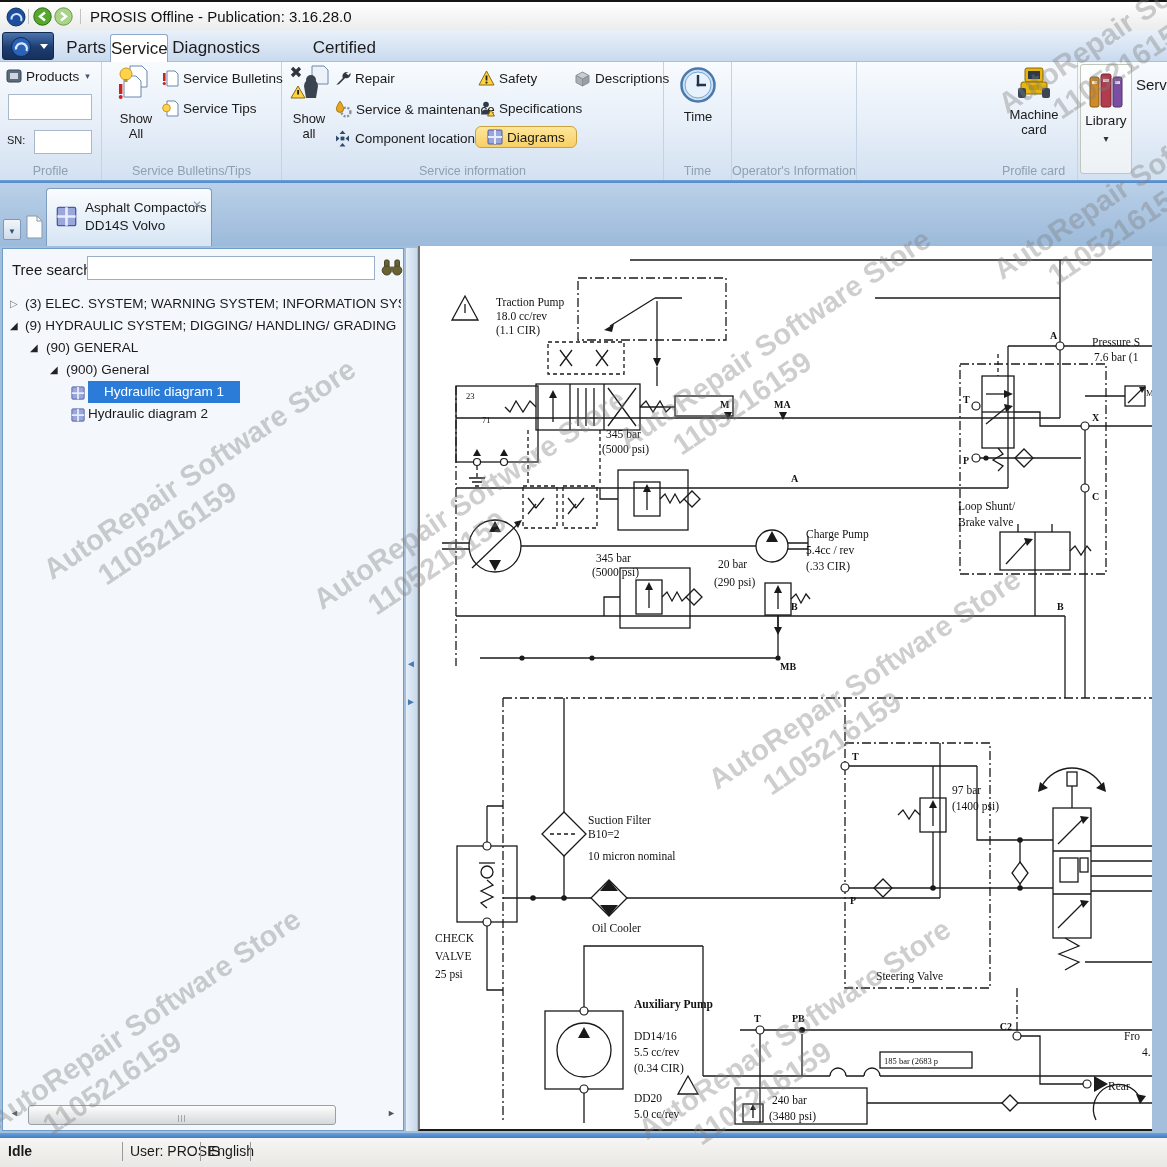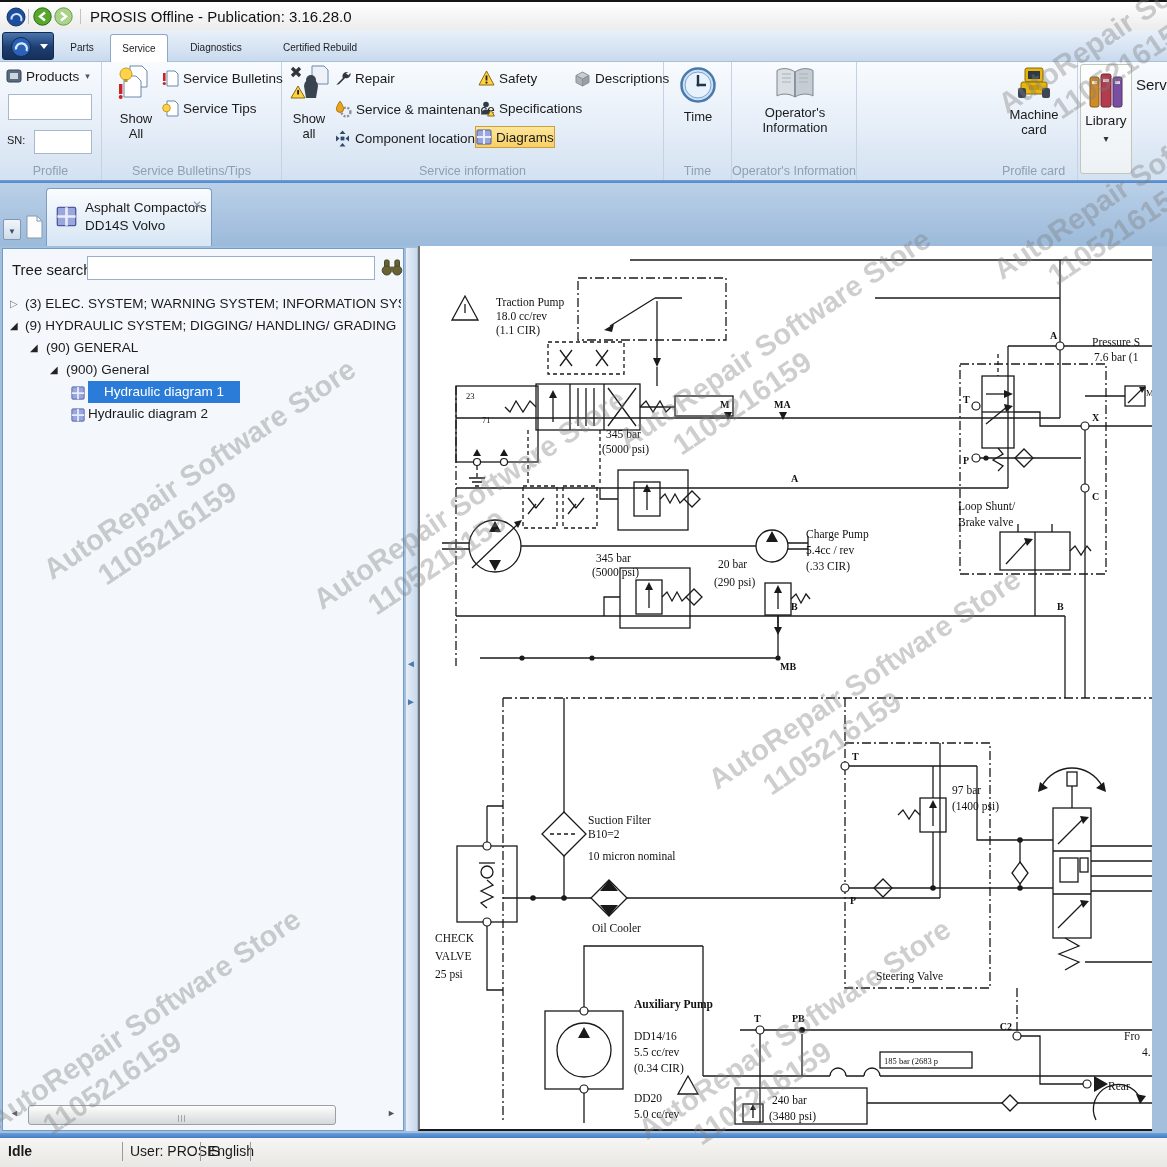--- a/index.html
+++ b/index.html
@@ -13,35 +13,35 @@
   #nav-back{position:absolute;left:33px;top:5px;width:19px;height:19px;}
   #nav-fwd{position:absolute;left:54px;top:5px;width:19px;height:19px;}
   #win-title{position:absolute;left:90px;top:6px;font-size:15px;color:#111;}
   
   #tabrow{position:absolute;left:0;top:30px;width:1167px;height:32px;
     background:linear-gradient(#e9f1fa,#c9daee);border-bottom:1px solid #aabfd8;box-sizing:border-box;}
   #app-button{position:absolute;left:2px;top:2px;width:52px;height:28px;border-radius:3px;
     background:linear-gradient(#4a74ad,#1d3d70 55%,#16305b);border:1px solid #122a4e;box-sizing:border-box;}
   #app-button .caret{position:absolute;right:5px;top:11px;width:0;height:0;
     border-left:4px solid transparent;border-right:4px solid transparent;border-top:5px solid #fff;}
-  .rtab{position:absolute;top:4px;height:27px;line-height:27px;text-align:center;font-size:10px;color:#1c1c1c;}
+  .rtab{position:absolute;top:4px;height:27px;line-height:27px;text-align:right;font-size:17px;color:#1c1c1c;}
   .rtab.active{background:#ffffff;border:1px solid #8ea9c8;border-bottom:none;
     border-radius:3px 3px 0 0;box-sizing:border-box;height:28px;}
   
   #ribbon{position:absolute;left:0;top:62px;width:1167px;height:118px;
     background:linear-gradient(#f8fbfe,#e6eef8 55%,#d3e1f1);}
   .rgroup{position:absolute;top:0;height:118px;border-right:1px solid #c3d2e4;box-sizing:border-box;}
   .grouplabel{position:absolute;bottom:2px;left:0;width:100%;text-align:center;
     font-size:12.5px;color:#8fa0b2;white-space:nowrap;}
   .smallbtn{position:absolute;display:flex;align-items:center;gap:4px;font-size:13.5px;white-space:nowrap;}
   .bigbtn{position:absolute;text-align:center;font-size:13px;line-height:15px;}
   .bigbtn .bl{display:block;}
   .caret-s::after{content:"▾";font-size:9px;color:#44566b;margin-left:2px;}
   .pf-input{position:absolute;background:#fff;border:1px solid #a8b8ca;box-sizing:border-box;font-size:13px;padding:0 3px;}
-  .hl-amber{background:linear-gradient(#fde79a,#f8cf66);border:1px solid #caa23d;border-radius:0;padding:2px 0;}
+  .hl-amber{background:linear-gradient(#fde79a,#f8cf66);border:1px solid #caa23d;border-radius:6px;padding:2px 11px;}
   #lib-button{position:absolute;left:1080px;top:2px;width:52px;height:110px;text-align:center;
     border:1px solid #c3c6bb;border-radius:3px;background:linear-gradient(#fdfefe,#edf1f5);box-sizing:border-box;font-size:13.5px;}
   #lib-button .caret{display:block;margin-top:2px;}
   #lib-button .caret::after{content:"▾";font-size:10px;color:#333;}
   #svc-panel-label{position:absolute;left:1136px;top:14px;font-size:15px;}
   #ribbon-edge{position:absolute;left:0;top:180px;width:1167px;height:3px;
     background:linear-gradient(#6fa0d6,#4f87c8);}
   
   #tabstrip{position:absolute;left:0;top:183px;width:1167px;height:63px;
     background:linear-gradient(#bad0e8,#9cbada);}
@@ -267,30 +267,20 @@
           <circle cx="19" cy="19" r="13" fill="#e8f2fc" stroke="#7aa3cc"></circle>
           <path d="M19 19 V9 M19 19 H27" stroke="#22344a" stroke-width="2.4"></path>
           <circle cx="19" cy="19" r="1.6" fill="#22344a"></circle>
         </svg>
       <span class="bl" style="margin-top:2px">Time</span>
     </div>
     <div class="grouplabel">Time</div>
   </div>
 
   <div class="rgroup" style="left:732px;width:125px">
-    <div class="bigbtn" style="left:18px;top:4px;width:90px">
-      <svg width="42" height="36" viewBox="0 0 42 36">
-          <path d="M21 6 C15 1.5 7 2 3 4.5 V30 C7 27.5 15 27 21 31 Z" fill="#d9dee3" stroke="#7a8690"></path>
-          <path d="M21 6 C27 1.5 35 2 39 4.5 V30 C35 27.5 27 27 21 31 Z" fill="#c6ccd3" stroke="#7a8690"></path>
-          <path d="M21 6 V31" stroke="#7a8690"></path>
-          <path d="M8 8 H17 M8 12 H17 M8 16 H17 M25 8 H34 M25 12 H34 M25 16 H34" stroke="#aab2ba" stroke-width="1.2"></path>
-        </svg>
-      <span class="bl">Operator's</span>
-      <span class="bl">Information</span>
-    </div>
     <div class="grouplabel">Operator's Information</div>
   </div>
 
 
   <div class="rgroup" style="left:990px;width:88px">
     <div class="bigbtn" style="left:14px;top:2px;width:60px">
       <svg width="40" height="40" viewBox="0 0 40 40">
           <rect x="11" y="4" width="18" height="14" rx="2" fill="#e8b50a" stroke="#8a6a08"></rect>
           <rect x="14" y="7" width="12" height="8" fill="#2e3947"></rect>
           <rect x="7" y="18" width="26" height="12" rx="2" fill="#e8b50a" stroke="#8a6a08"></rect>

